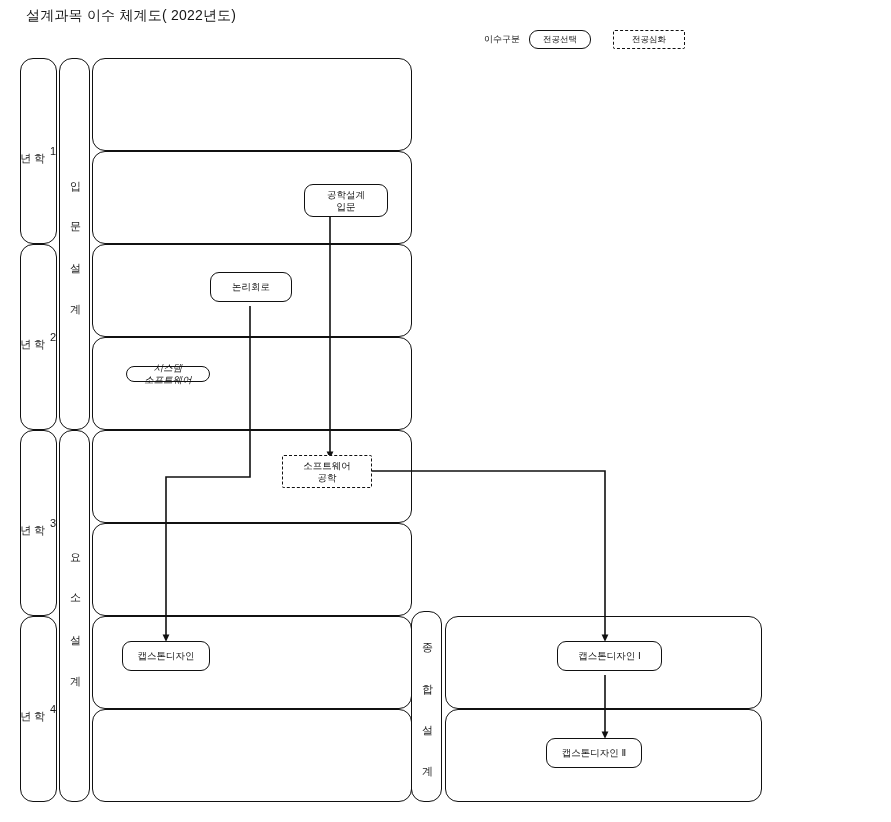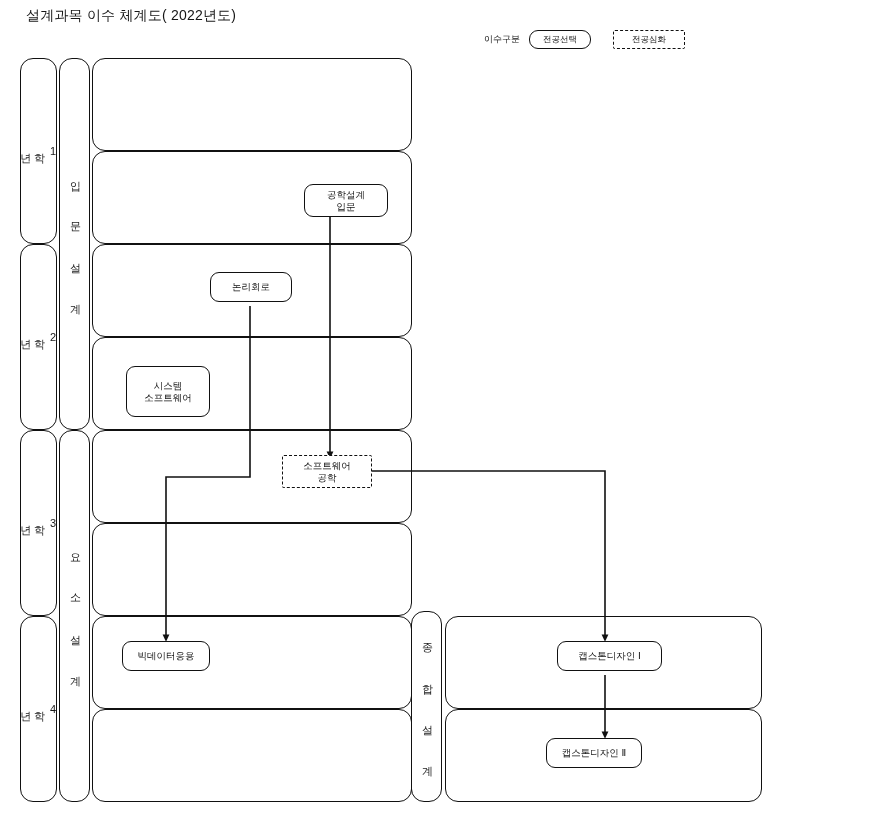--- a/index.html
+++ b/index.html
@@ -199,25 +199,25 @@
     <path d="M372,471 L605,471 L605,638" fill="none" stroke="#111111" stroke-width="1.6" marker-end="url(#arrowhead)"></path>
 
     <path d="M605,675 L605,735" fill="none" stroke="#111111" stroke-width="1.6" marker-end="url(#arrowhead)"></path>
   </svg>
 
   <div class="node major-elective" style="left:288px; top:184px; width:84px; height:33px;margin-left:16px;">공학설계
 입문</div>
 
   <div class="node major-elective" style="left:210px; top:272px; width:82px; height:30px;">논리회로</div>
 
-  <div class="node major-elective" style="left:126px; top:366px; width:84px; height:51px;">시스템
+  <div class="node major-elective" style="left:126px; top:366px; width:84px; height:16px;font-style:italic;">시스템
 소프트웨어</div>
 
   <div class="node major-advanced" style="left:282px; top:455px; width:90px; height:33px;">소프트웨어
 공학</div>
 
-  <div class="node major-elective" style="left:122px; top:641px; width:88px; height:30px;">빅데이터응용</div>
+  <div class="node major-elective" style="left:122px; top:641px; width:88px; height:30px;">캡스톤디자인</div>
 
   <div class="node major-elective" style="left:557px; top:641px; width:105px; height:30px;">캡스톤디자인 Ⅰ</div>
 
   <div class="node major-elective" style="left:546px; top:738px; width:96px; height:30px;">캡스톤디자인 Ⅱ</div>
 
 </div>
 
 </body></html>

